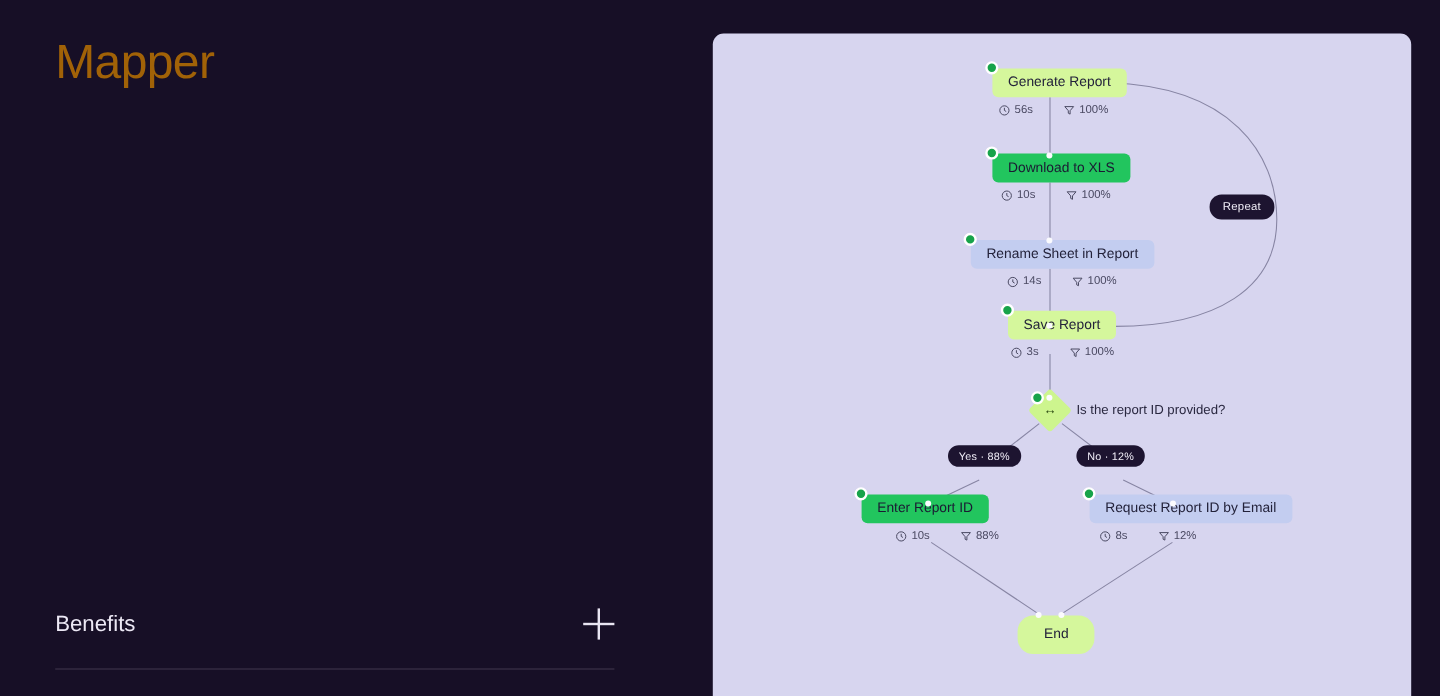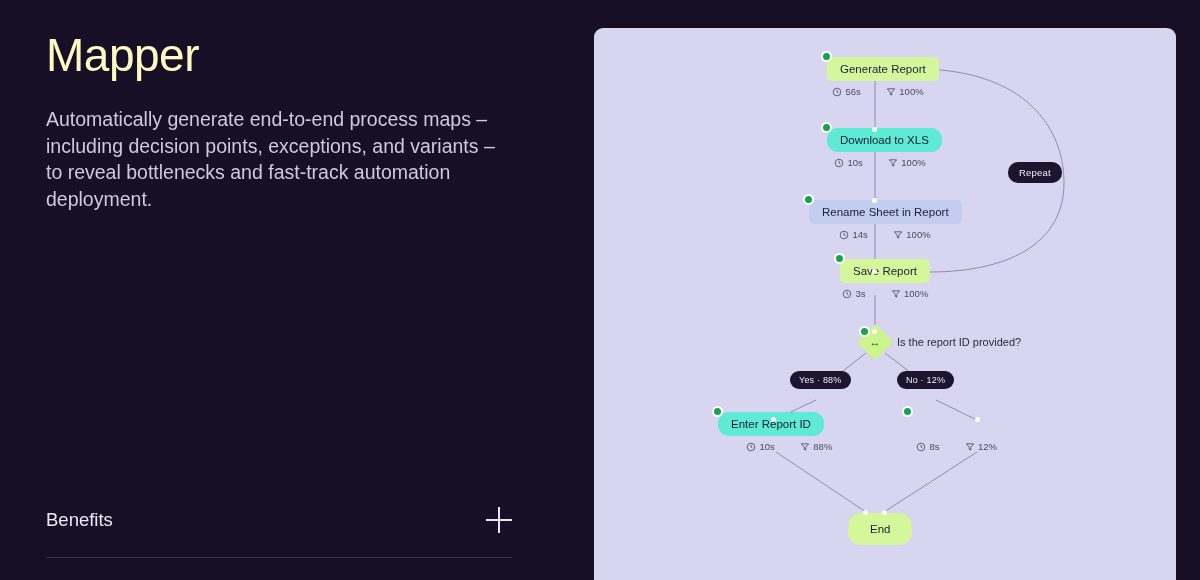--- a/index.html
+++ b/index.html
@@ -9,22 +9,22 @@
     font-family:"Liberation Sans", sans-serif;
     overflow:hidden;
   }
   .page { position:relative; width:1200px; height:580px; }
 
   
   .left { position:absolute; left:46px; top:0; width:520px; height:580px; }
 
   .title {
     position:absolute; top:30px; left:0;
-    font-size:46px; font-weight:400; letter-spacing:-0.5px;
-    color:#fef9c3; line-height:1.1;
+    font-size:40px; font-weight:400; letter-spacing:-0.5px;
+    color:#a16207; line-height:1.1;
   }
   .desc {
     position:absolute; top:106px; left:0; width:470px;
     font-size:19.5px; line-height:1.36; color:#cfc9dd; font-weight:400;
   }
 
   .accordion {
     position:absolute; left:0; bottom:22px; width:466px;
   }
   .acc-row {
@@ -49,21 +49,21 @@
   .flow { position:absolute; inset:0; }
   .svg-layer { position:absolute; inset:0; width:582px; height:528px; }
 
   
   .node {
     position:absolute; display:flex; align-items:center; justify-content:center;
     border-radius:5px; font-size:11.5px; color:#23223a;
     white-space:nowrap; padding:0 13px; height:24px; font-weight:400;
   }
   .node.green { background:#d5f79c; }
-  .node.purple { background:#5eead4; color:#1b1a33;border-radius:11px; }
+  .node.purple { background:#22c55e; color:#1b1a33; }
   .node.blue { background:#c3cdf0; color:#23223a; }
   .node.pill { border-radius:13px; }
 
   .dot {
     position:absolute; width:11px; height:11px; border-radius:50%;
     background:#17a34a; border:2.5px solid #ffffff; z-index:5;
   }
 
   .diamond {
     position:absolute; width:26px; height:26px; background:#cdf58e;
@@ -95,21 +95,20 @@
 
   .jdot { position:absolute; width:5px; height:5px; border-radius:50%; background:#fbfbfe; z-index:4; }
 </style>
 </head>
 <body>
 
 <div class="page">
 
   <div class="left">
     <h1 class="title">Mapper</h1>
-    <p class="desc">Automatically generate end-to-end process maps – including decision points, exceptions, and variants – to reveal bottlenecks and fast-track automation deployment.</p>
 
     <div class="accordion">
       <div class="acc-row">
         <span class="acc-label">Benefits</span>
         <span class="plus"></span>
       </div>
       <div class="acc-divider"></div>
     </div>
   </div>
 
@@ -252,20 +251,23 @@
         </span>
         <span class="metric">
           <svg width="10" height="10" viewBox="0 0 12 12" fill="none" stroke="#4b4a63" stroke-width="1">
               <path d="M1.6 2.2h8.8L6.9 6.3v3.4L5.1 8.8V6.3z"></path>
             </svg>
           <span>88%</span>
         </span>
       </div>
 
       <span class="dot" style="left:308px; top:378px;"></span>
+      <div class="node blue" style="left:314px; top:384px;">
+        <span>Request Report ID by Email</span>
+      </div>
       <div class="metrics" style="left:322px; top:413px;text-align:center;">
         <span class="metric">
           <svg width="10" height="10" viewBox="0 0 12 12" fill="none" stroke="#4b4a63" stroke-width="1">
               <circle cx="6" cy="6" r="4.6"></circle>
               <path d="M6 3.4V6l1.8 1.1"></path>
             </svg>
           <span>8s</span>
         </span>
         <span class="metric">
           <svg width="10" height="10" viewBox="0 0 12 12" fill="none" stroke="#4b4a63" stroke-width="1">

